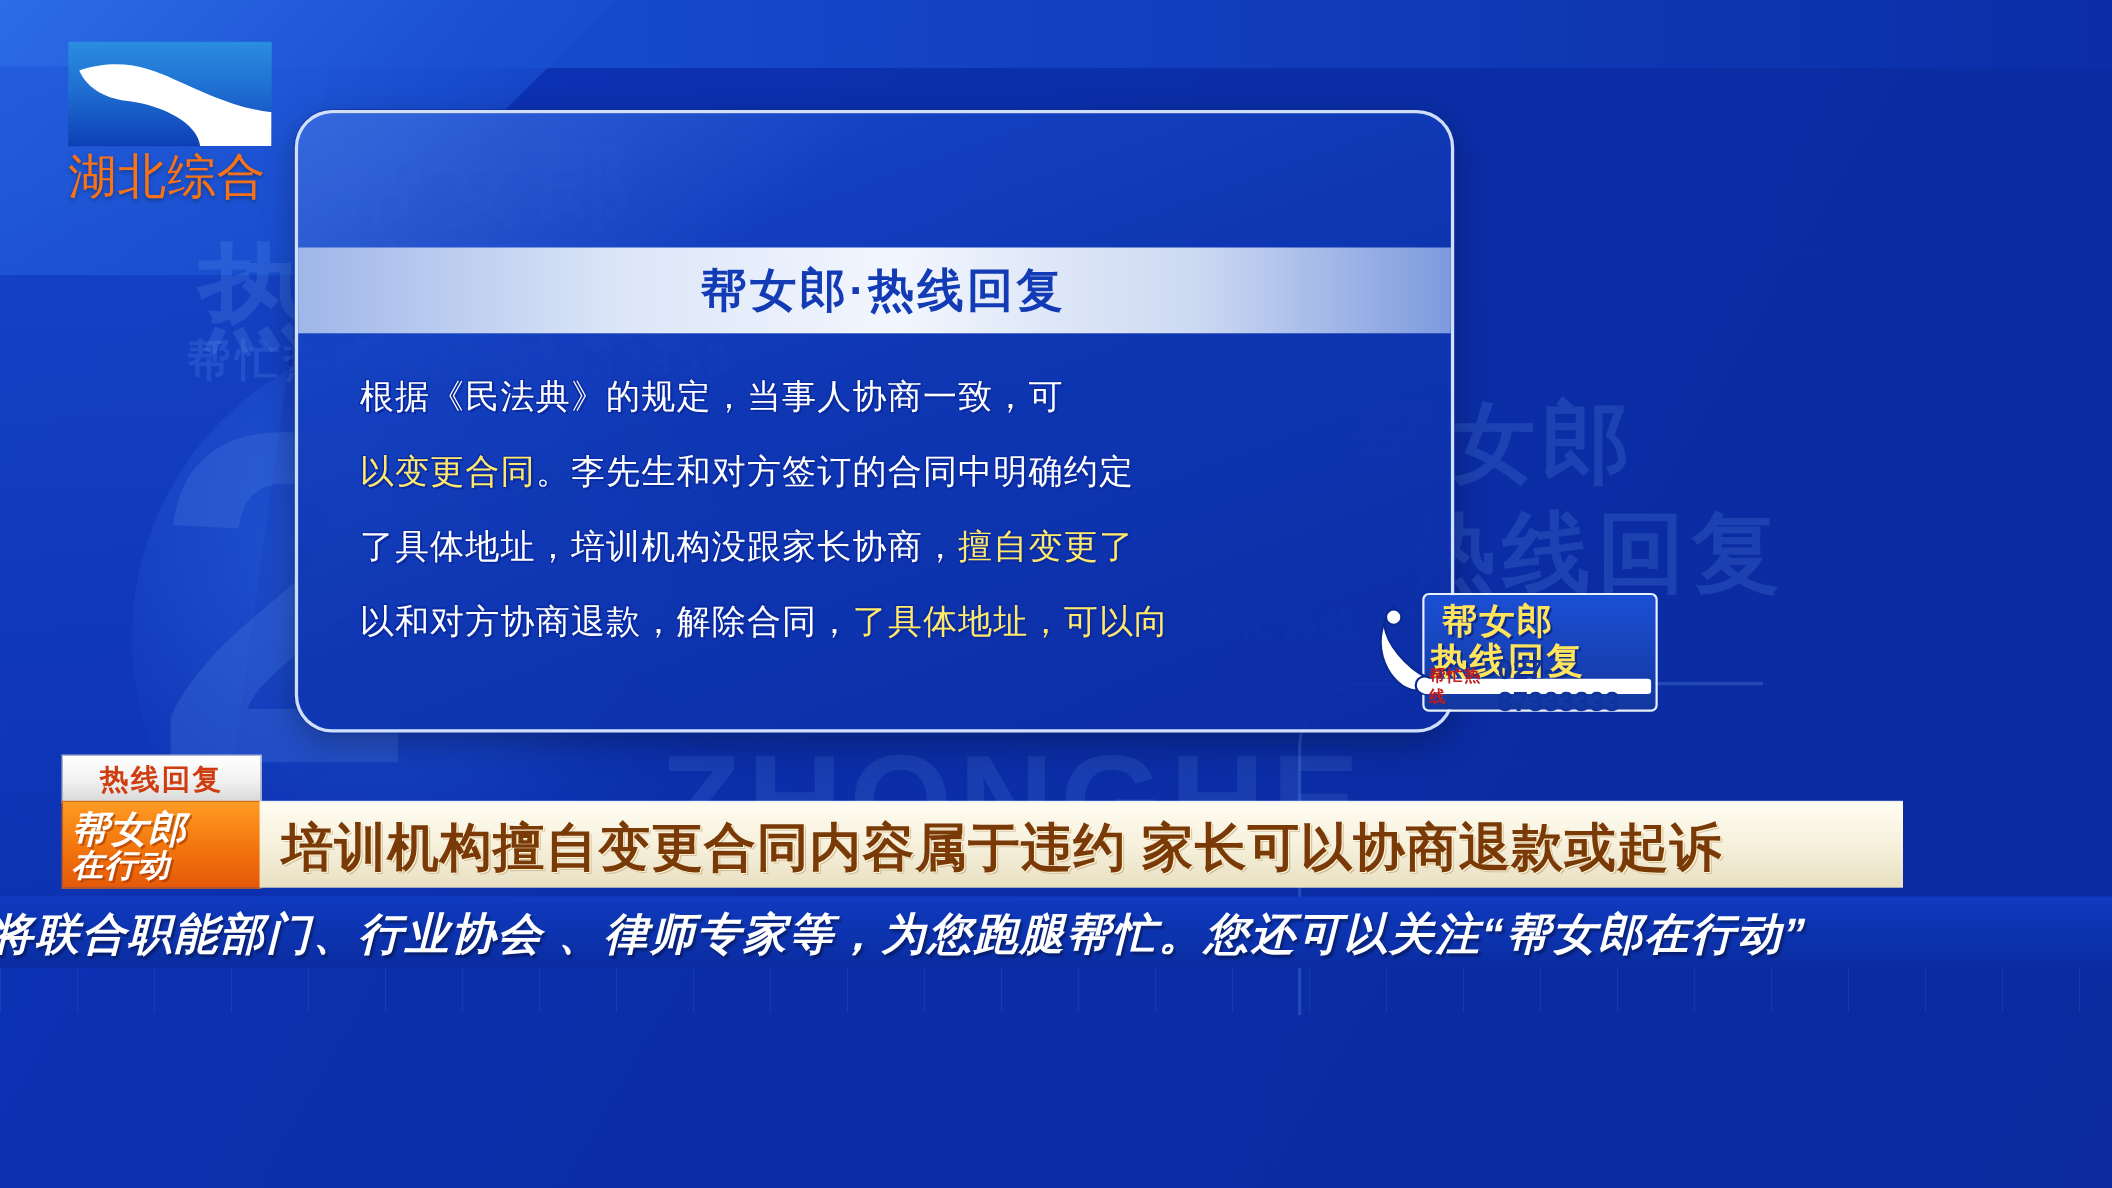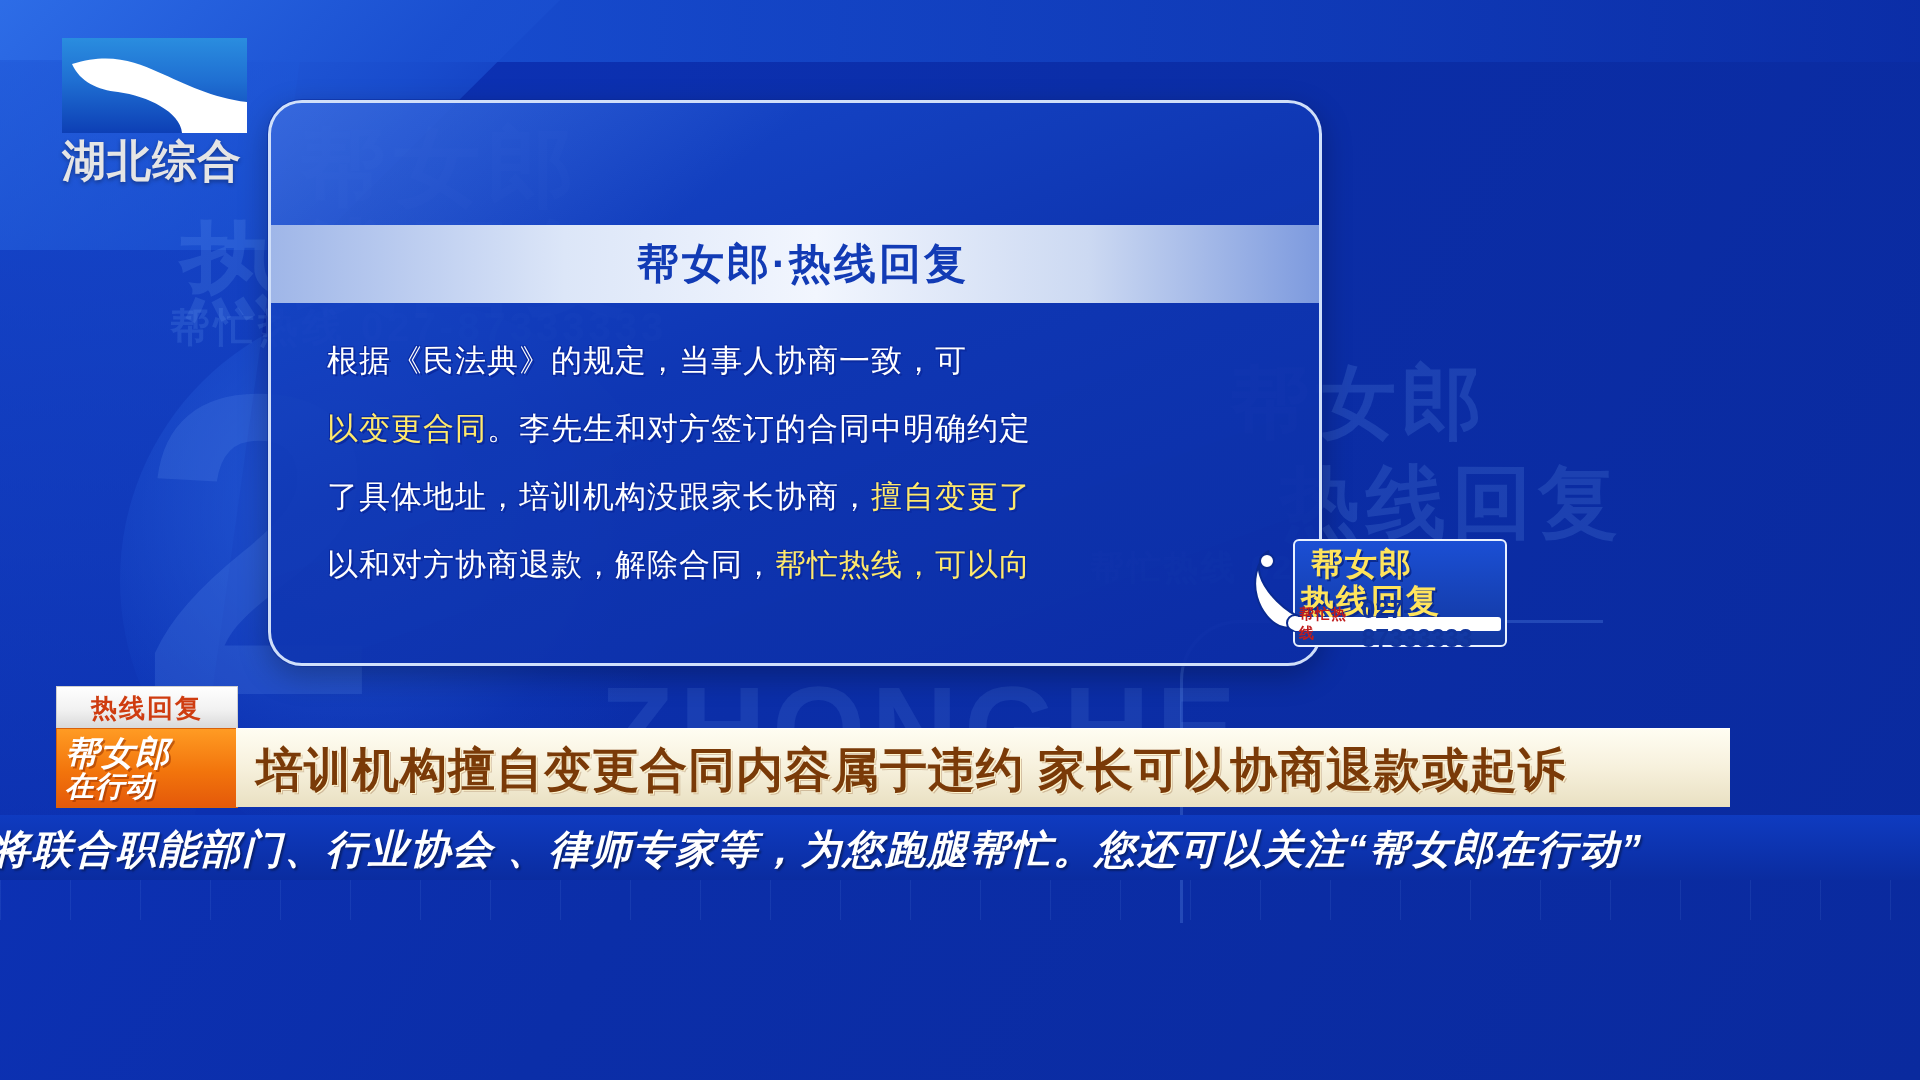--- a/index.html
+++ b/index.html
@@ -34,21 +34,21 @@
   .bg-arc{position:absolute;left:1180px;top:620px;width:420px;height:300px;
       border:3px solid rgba(110,160,245,.25);border-radius:60px 0 0 0;border-right:0;border-bottom:0;}
   .bg-grid{position:absolute;left:0;right:0;top:860px;height:60px;opacity:.35;
       background:repeating-linear-gradient(90deg,rgba(150,195,255,.25) 0 1px,rgba(0,0,0,0) 1px 70px);}
 
   
   .chlogo{position:absolute;left:62px;top:38px;width:200px;}
   .chlogo .mark{width:185px;height:95px;position:relative;overflow:hidden;
      background:linear-gradient(180deg,#2a8ddf 0%,#1f6fd2 45%,#0d3fb5 100%);}
   .chlogo .mark .swoosh{position:absolute;inset:0;}
-  .chlogo .name{margin-top:6px;font-size:44px;font-weight:bold;color:#e5e5e5;
+  .chlogo .name{margin-top:6px;font-size:44px;font-weight:normal;color:#f97316;
      letter-spacing:1px;text-shadow:0 2px 4px rgba(0,0,0,.35);line-height:1;white-space:nowrap;}
 
   
   .panel{position:absolute;left:268px;top:100px;width:1048px;height:560px;
      border:3px solid rgba(225,238,255,.92);border-radius:34px;
      background:linear-gradient(160deg,rgba(26,78,208,.92) 0%,rgba(16,56,180,.92) 45%,rgba(12,45,165,.94) 100%);
      box-shadow:0 0 0 1px rgba(10,40,150,.5),0 10px 30px rgba(0,0,0,.28);overflow:hidden;}
   .panel-sheen{position:absolute;left:0;top:0;width:560px;height:180px;
      background:linear-gradient(140deg,rgba(120,165,250,.30),rgba(120,165,250,0) 70%);}
   .panel-title-bar{position:absolute;left:0;right:0;top:122px;height:78px;
@@ -133,21 +133,21 @@
 
 <div class="panel">
   <div class="panel-sheen"></div>
   <div class="panel-title-bar">
     <div class="panel-title">帮女郎·热线回复</div>
   </div>
   <div class="panel-body">
     <div class="pline"><span class="w">根据《民法典》的规定，当事人协商一致，可</span></div>
     <div class="pline"><span class="y">以变更合同</span><span class="w">。李先生和对方签订的合同中明确约定</span></div>
     <div class="pline"><span class="w">了具体地址，培训机构没跟家长协商，</span><span class="y">擅自变更了</span></div>
-    <div class="pline"><span class="w">以和对方协商退款，解除合同，</span><span class="y">帮忙热线，可以向</span></div>
+    <div class="pline"><span class="w">以和对方协商退款，解除合同，</span><span class="y">了具体地址，可以向</span></div>
   </div>
 </div>
 
 <div class="bug">
   <div class="bug-plate"></div>
   <svg class="bug-phone" viewBox="0 0 54 96">
     <path d="M16,6 C8,10 4,20 7,30 C10,40 16,48 24,56 C32,64 40,70 50,73 C46,80 38,84 30,82 C18,79 8,66 4,52 C0,38 2,18 16,6 Z" fill="#ffffff" stroke="#0a2a90" stroke-width="2"></path>
     <circle cx="14" cy="16" r="7" fill="#ffffff" stroke="#0a2a90" stroke-width="2"></circle>
     <circle cx="42" cy="78" r="8" fill="#ffffff" stroke="#0a2a90" stroke-width="2"></circle>
   </svg>

